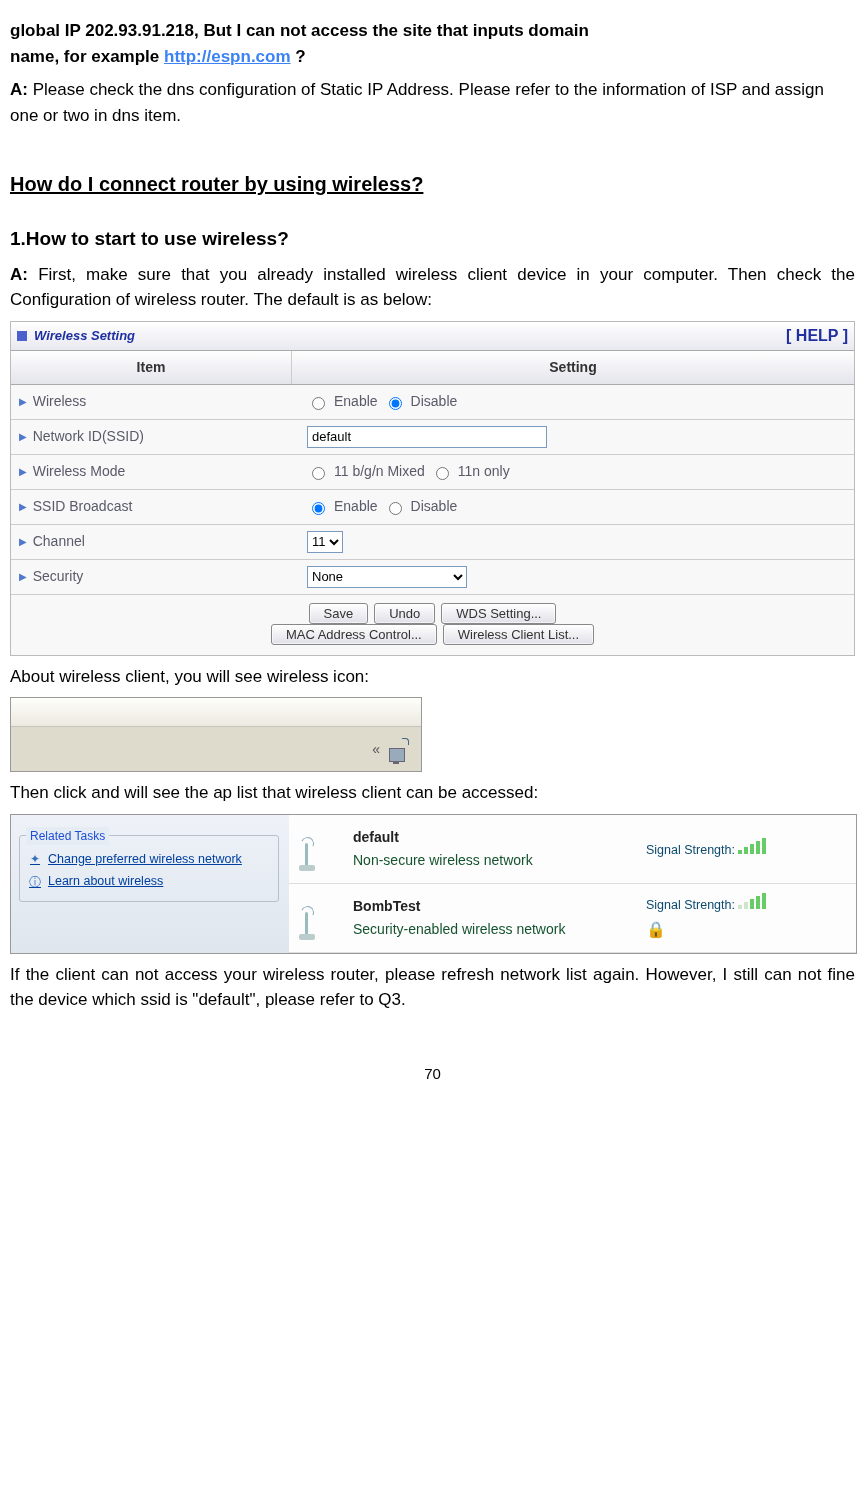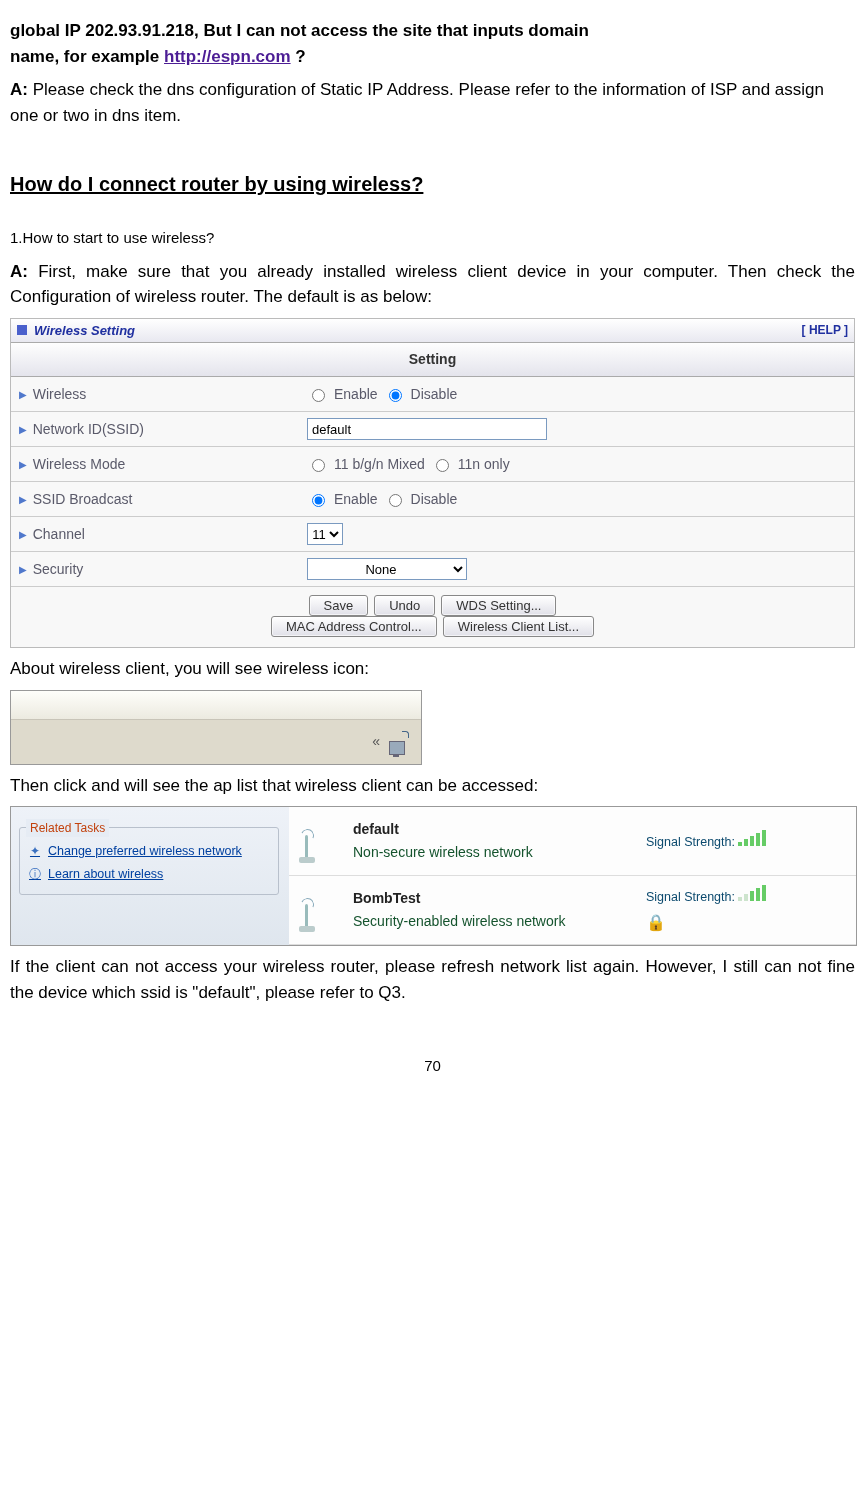--- a/index.html
+++ b/index.html
@@ -5,23 +5,23 @@
   body {
     font-family: Arial, sans-serif;
     margin: 0;
     padding: 10px 10px 40px 10px;
     width: 845px;
     color: #000;
     font-size: 17px;
     line-height: 1.5;
   }
   .bold { font-weight: bold; }
-  .link-blue { color: #4c1d95; text-decoration: underline; }
+  .link-blue { color: #3b82f6; text-decoration: underline; }
   .section-underline { text-decoration: underline; font-weight: bold; font-size: 20px; }
-  .subheader { font-weight: normal; font-size: 15px; }
+  .subheader { font-weight: bold; font-size: 19px; }
   p { margin: 8px 0; }
   .spacer-sm { height: 10px; }
   .spacer-md { height: 25px; }
   .justify { text-align: justify; }
 
   
   .panel {
     border: 1px solid #bbb;
     background: #f8f8f8;
     font-family: Tahoma, Arial, sans-serif;
@@ -33,21 +33,21 @@
     align-items: center;
     justify-content: space-between;
     background: linear-gradient(#ffffff, #e8e8f0);
     border-bottom: 1px solid #aaa;
     padding: 2px 6px;
     font-size: 13px;
   }
   .panel-title-left { display: flex; align-items: center; gap: 7px; }
   .box-icon { width: 10px; height: 10px; background: #4a60cc; }
   .panel-title-text { color: #2030a0; font-weight: bold; font-style: italic; }
-  .help-link { color: #2030a0; font-weight: bold; font-size: 12px; }
+  .help-link { color: #2030a0; font-weight: bold; font-size: 16px; }
   .panel-header-row {
     display: flex;
     background: linear-gradient(#fefefe, #e4e4ec);
     border-bottom: 1px solid #aaa;
     font-weight: bold;
     color: #333;
   }
   .panel-header-row > div { padding: 6px 0; text-align: center; }
   .col-item { width: 280px; border-right: 1px solid #ccc; }
   .col-setting { flex: 1; }
@@ -72,21 +72,20 @@
     border: 1px solid #7a9ac0;
     height: 20px;
     padding: 0 4px;
     font-size: 13px;
   }
   .panel-row .control select {
     border: 1px solid #7a9ac0;
     height: 22px;
     font-size: 13px;
     background: #fff;
-    text-align: center;
   }
   .panel-buttons {
     padding: 8px 0 10px 0;
     display: flex;
     flex-direction: column;
     align-items: center;
   }
   .btn-row { display: flex; gap: 6px; }
   .win-btn {
     background: linear-gradient(#ffffff, #e0e0e8);
@@ -147,21 +146,21 @@
     padding: 10px 8px 6px 8px;
     position: relative;
   }
   .rt-legend {
     position: absolute;
     top: -9px;
     left: 6px;
     background: #e6ecf4;
     padding: 0 4px;
     font-size: 12px;
-    color: #c2410c;
+    color: #1d4ed8;
   }
   .rt-link { color: #0040a0; text-decoration: underline; font-size: 12.5px; display: flex; align-items: center; gap: 6px; margin: 4px 0; }
   .rt-icon { width:14px; height:14px; display:inline-flex; align-items:center; justify-content:center; color:#3a70c0; font-size:12px; }
 
   .ap-main { flex: 1; background: #fdfdfd; }
   .ap-entry {
     display: flex;
     align-items: center;
     border-bottom: 1px solid #ddd;
     padding: 6px 10px;
@@ -205,20 +204,21 @@
 
 <div class="panel">
   <div class="panel-titlebar">
     <div class="panel-title-left">
       <span class="box-icon"></span>
       <span class="panel-title-text">Wireless Setting</span>
     </div>
     <span class="help-link">[ HELP ]</span>
   </div>
   <div class="panel-header-row">
+    <div class="col-item">Item</div>
     <div class="col-setting">Setting</div>
   </div>
 
   <div class="panel-row">
     <div class="label">
         <span class="tri">▶</span>
         <span>Wireless</span>
       </div>
     <div class="control">
       <input type="radio" name="wl" style="">

